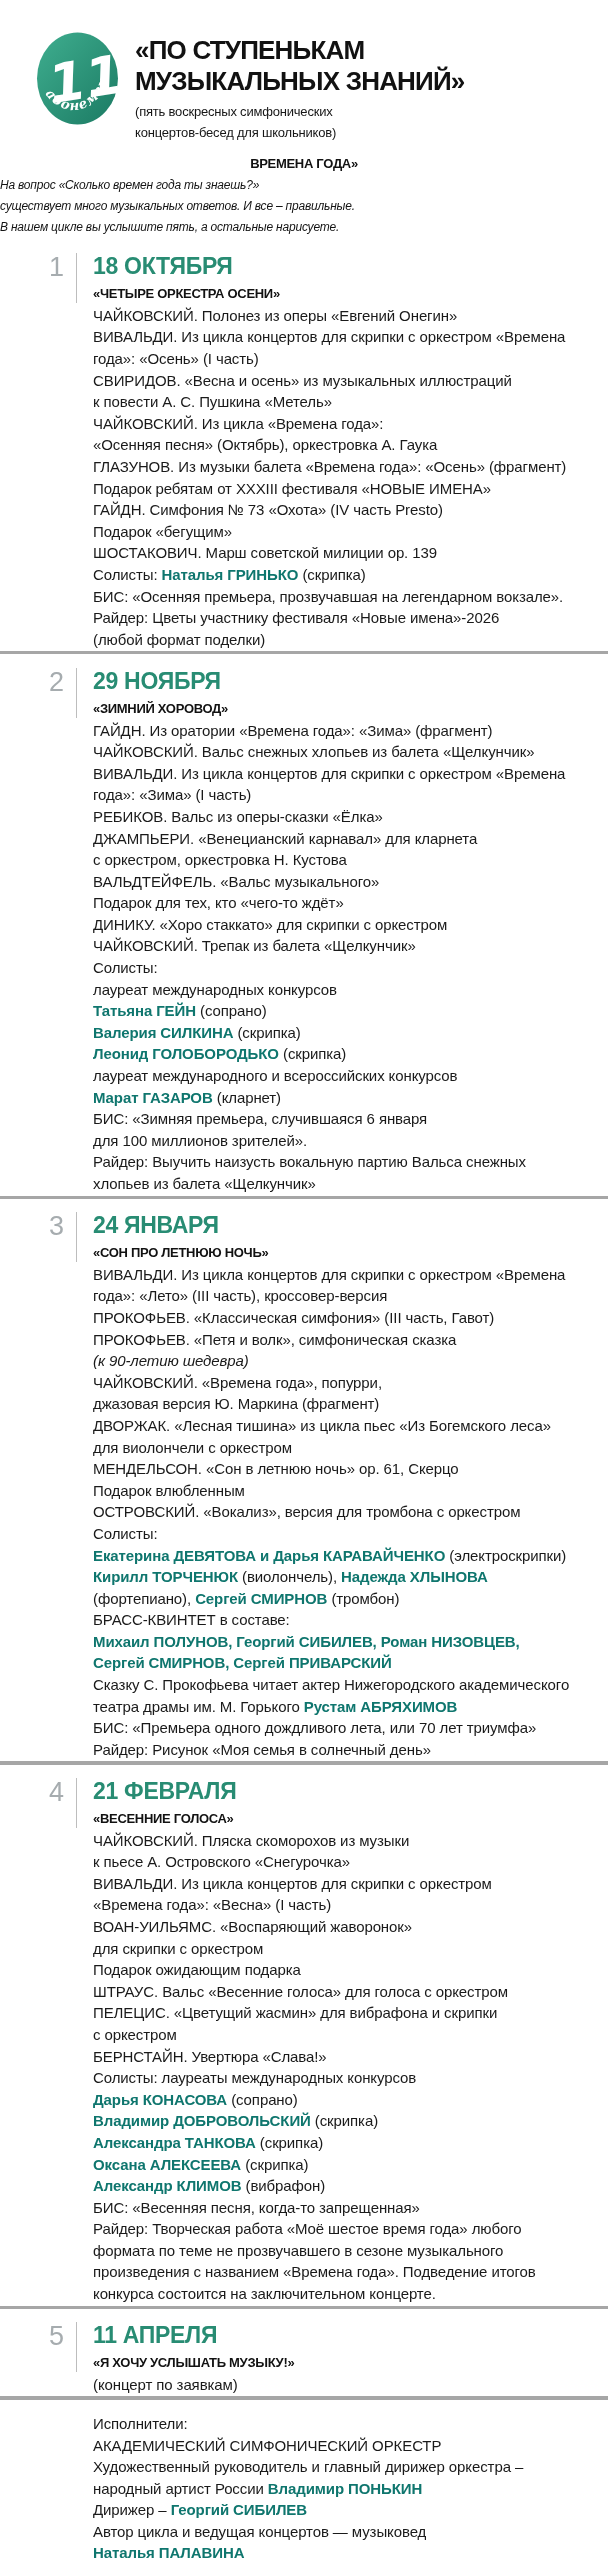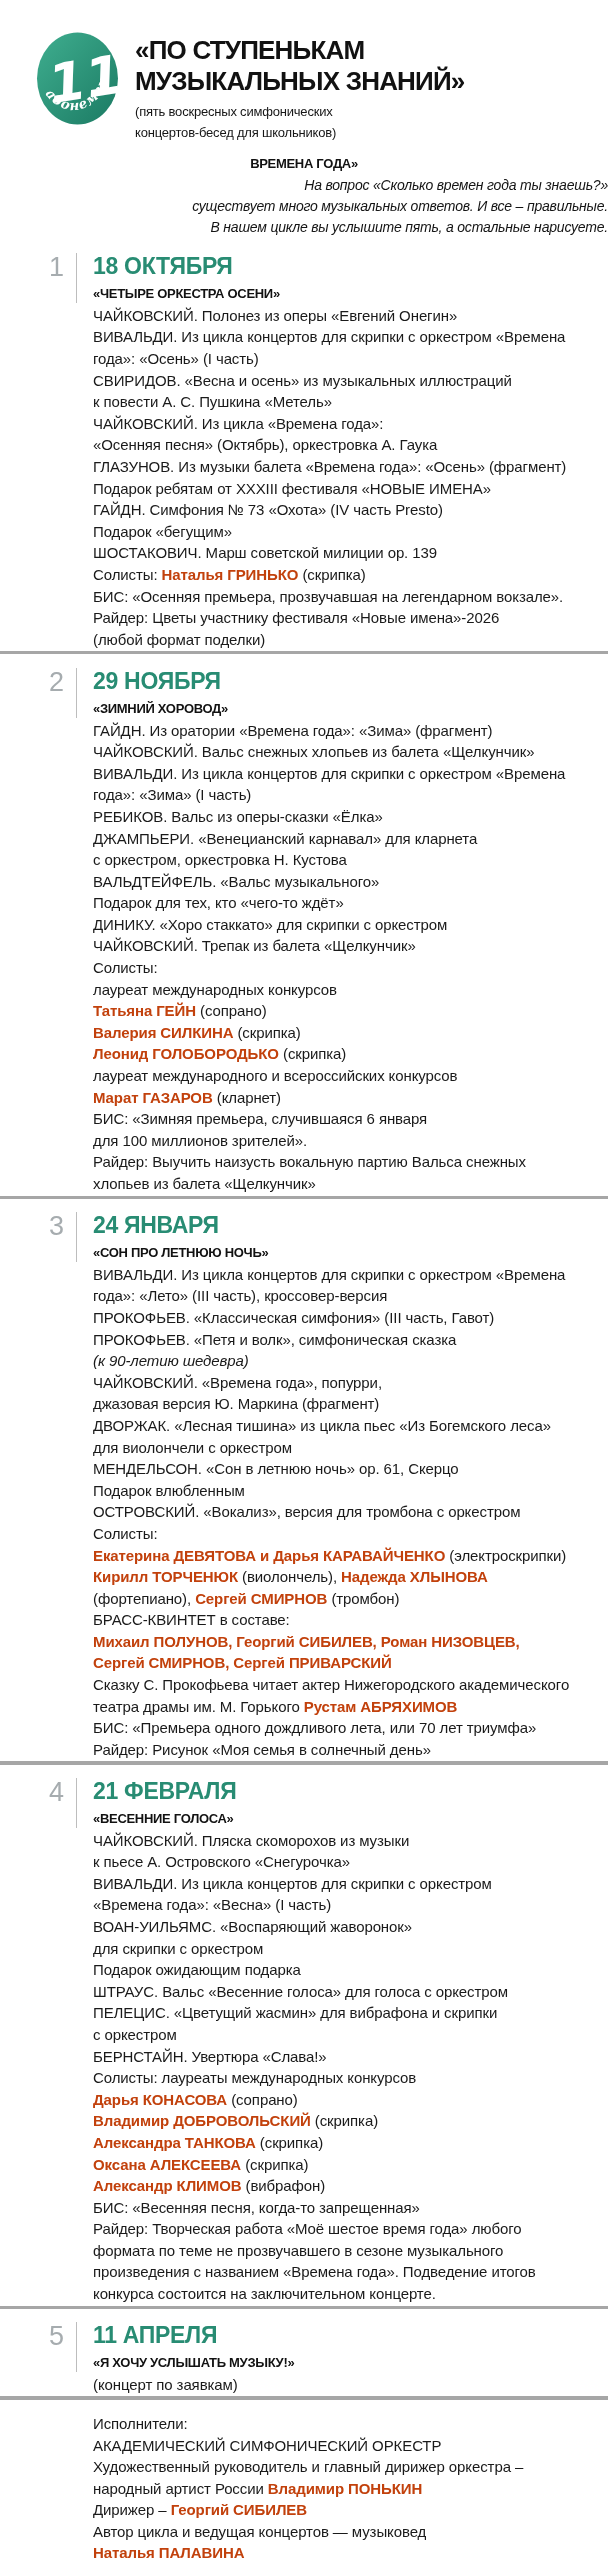--- a/index.html
+++ b/index.html
@@ -11,32 +11,32 @@
   
   .header{position:relative;height:246px;}
   .logo{position:absolute;left:36px;top:31px;}
   .logo-num{font-style:italic;font-weight:bold;font-size:104px;fill:#ffffff;font-family:"DejaVu Sans",sans-serif;}
   .logo-word{font-style:italic;font-weight:600;font-size:26px;fill:#ffffff;font-family:"DejaVu Serif",serif;letter-spacing:2px;}
   .title-block{position:absolute;left:135px;top:35px;}
   .main-title{margin:0;font-size:26px;line-height:31px;font-weight:bold;letter-spacing:-0.8px;color:#121212;}
   .subtitle{margin-top:5.2px;font-size:13px;line-height:20.6px;color:#161616;letter-spacing:-0.2px;}
   .season-title{position:absolute;left:0;top:148px;width:100%;text-align:center;
     font-size:13px;font-weight:bold;letter-spacing:-0.3px;color:#121212;margin-top:8px;}
-  .intro{position:absolute;left:0;top:175px;width:100%;text-align:right;
-    font-style:italic;font-size:14px;line-height:21px;color:#141414;letter-spacing:-0.2px;}
+  .intro{position:absolute;left:0;top:175px;width:100%;text-align:left;
+    font-style:italic;font-size:12px;line-height:21px;color:#141414;letter-spacing:-0.2px;}
   
   .concert{position:relative;padding:13.4px 15.5px 0 93px;}
   .concert.first{padding-top:7.2px;}
   .sec-head{position:relative;margin-bottom:3.1px;}
   .num{position:absolute;left:-44px;top:1px;width:20.6px;font-size:27px;line-height:27px;color:#a6acaf;}
   .vbar{position:absolute;left:-17.5px;top:0;width:1.5px;height:50px;background:#bdbdbd;}
   .date{margin:0;font-size:23px;line-height:27px;font-weight:bold;color:#288c73;letter-spacing:-0.3px;}
   .prog-title{margin:0;font-size:13px;line-height:21.6px;font-weight:bold;color:#121212;letter-spacing:-0.3px;}
   .line{font-size:15px;line-height:21.6px;letter-spacing:-0.1px;color:#1a1a1a;}
-  .line .r{color:#c2410c;font-weight:bold;}
+  .line .r{color:#0f766e;font-weight:bold;}
   .line .i{font-style:italic;}
   .divider{height:3.1px;background:#a6a6a6;margin-top:1px;}
   
   .performers{padding:13.4px 15.5px 0 93px;}
 </style>
 </head>
 <body>
 
 <div class="page">
 

